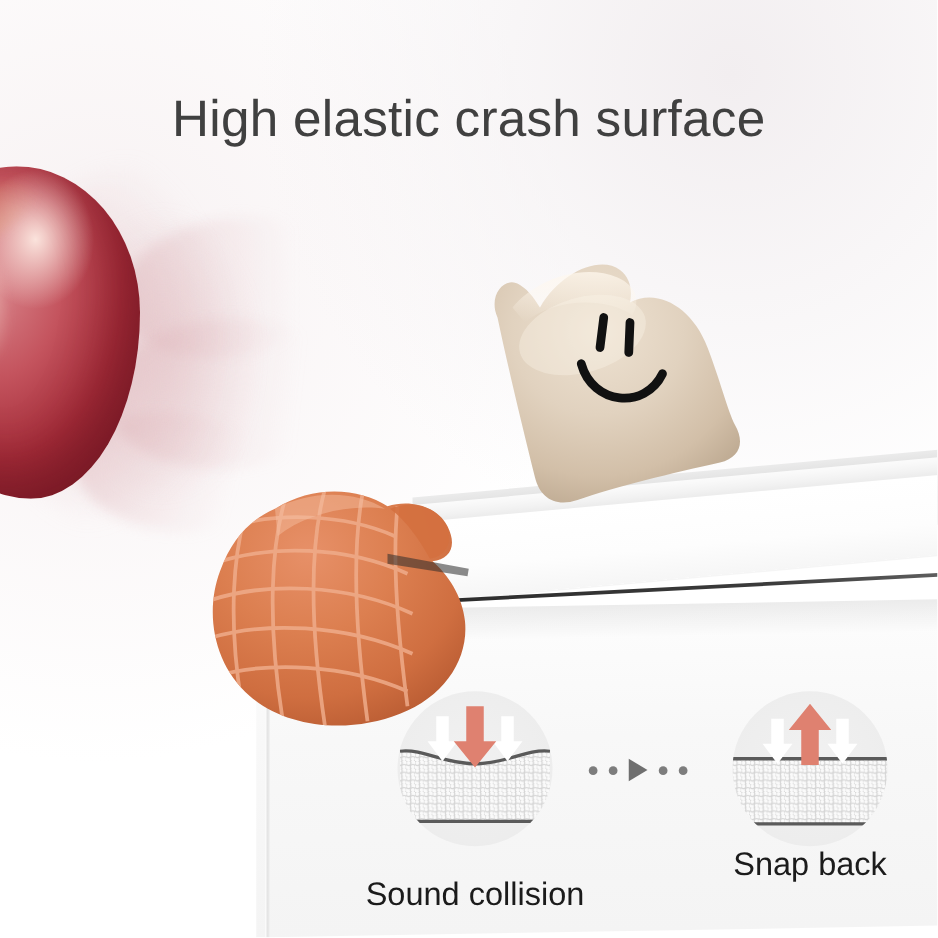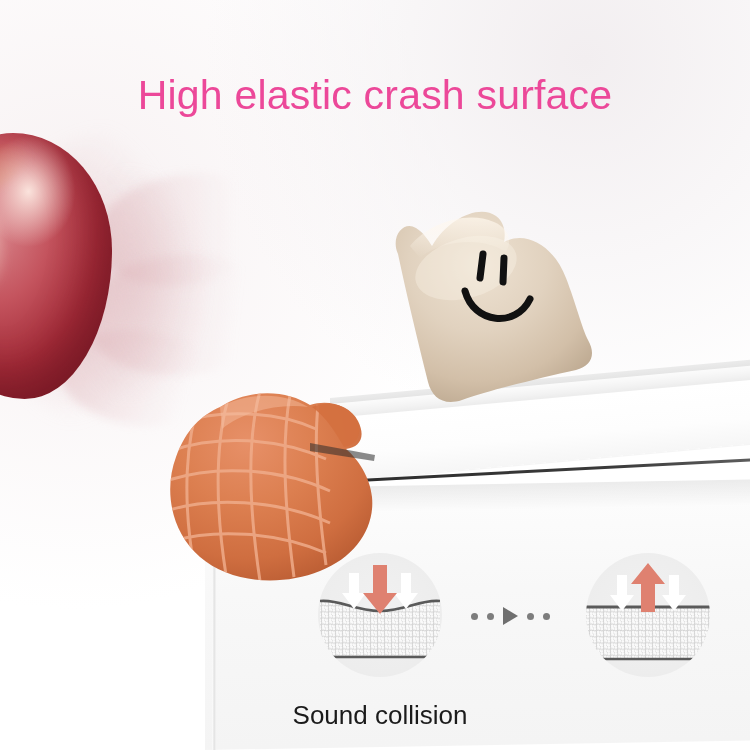--- a/index.html
+++ b/index.html
@@ -12,21 +12,21 @@
 
   
   .bg-wash{position:absolute;inset:0;
     background:
       radial-gradient(circle at 78% 8%, #f2eef0 0%, rgba(255,255,255,0) 42%),
       radial-gradient(circle at 10% 30%, #f7f1f2 0%, rgba(255,255,255,0) 45%),
       linear-gradient(#ffffff,#ffffff);}
 
   
   .title{position:absolute;left:0;right:0;top:72px;text-align:center;
-    font-size:41px;color:#ec4899;letter-spacing:.2px;font-weight:400;
+    font-size:41px;color:#404040;letter-spacing:.2px;font-weight:400;
     white-space:nowrap;}
 
   
   .blur-trail{position:absolute;left:-10px;top:128px;width:300px;height:310px;
     border-radius:50% 45% 48% 50%;
     background:
       radial-gradient(ellipse 60% 70% at 20% 45%, rgba(224,186,190,.55) 0%, rgba(233,205,208,.30) 45%, rgba(255,255,255,0) 72%);
     filter:blur(9px);}
   .blur-trail2{position:absolute;left:60px;top:150px;width:200px;height:270px;
     border-radius:50%;
@@ -270,14 +270,15 @@
 
   <div class="connector">
     <span class="cdot"></span>
     <span class="cdot"></span>
     <span class="ctri"></span>
     <span class="cdot"></span>
     <span class="cdot"></span>
   </div>
 
   <div class="caption cap-a">Sound collision</div>
+  <div class="caption cap-b">Snap back</div>
 
 </div>
 
 </body></html>

